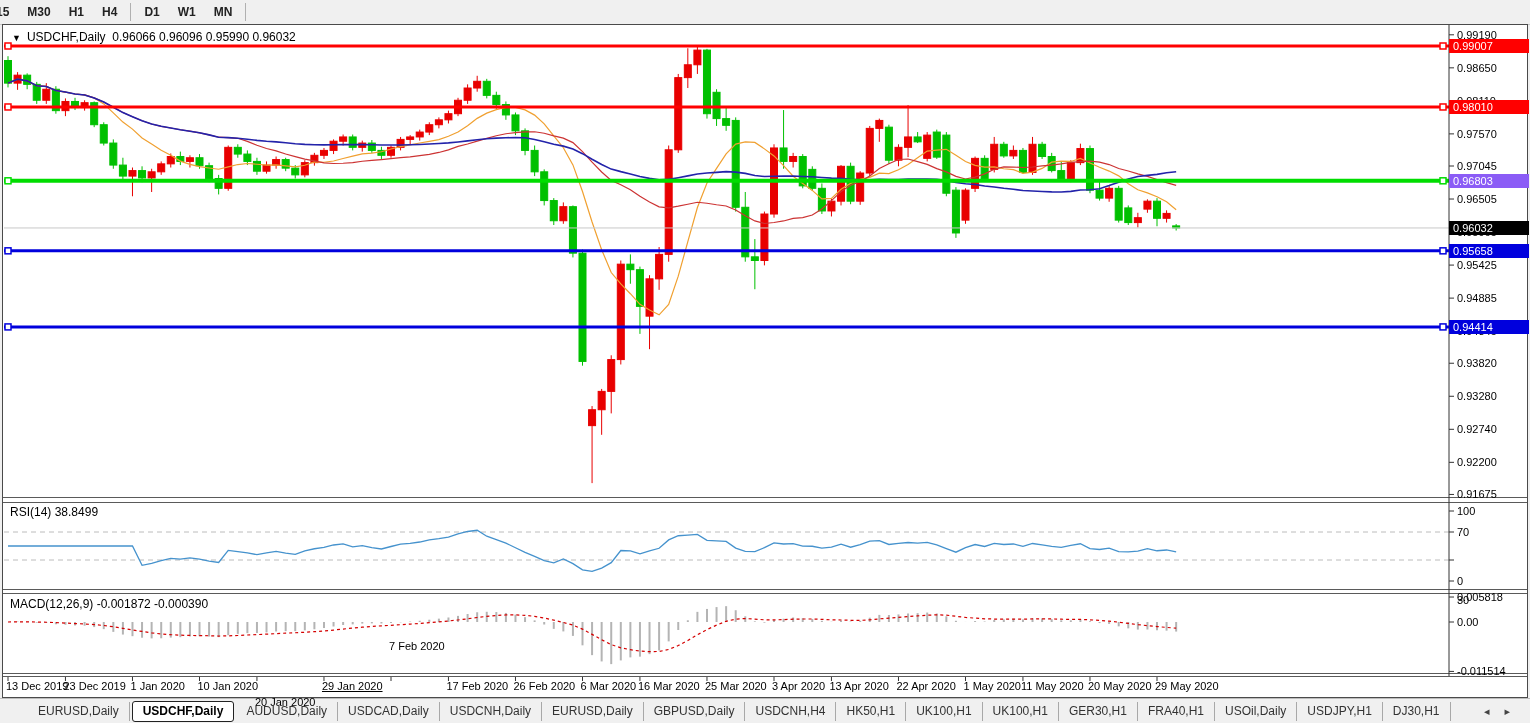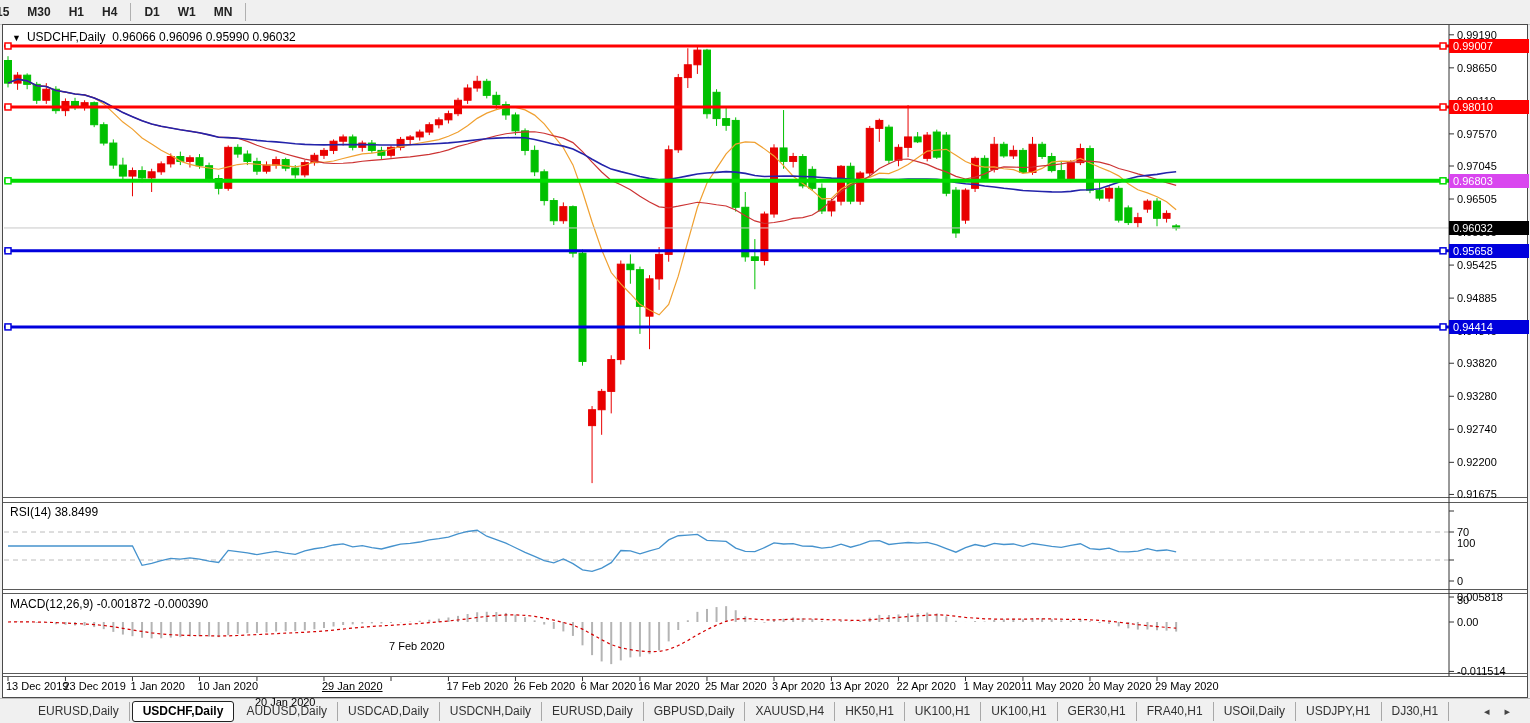--- a/index.html
+++ b/index.html
@@ -496,40 +496,40 @@
 <div id="title">
   <span class="tri">▼</span><span>USDCHF,Daily</span>&nbsp;&nbsp;<span>0.96066 0.96096 0.95990 0.96032</span>
 </div>
 
 <div class="ind-label" style="left:10px;top:505px;">RSI(14) 38.8499</div>
 <div class="ind-label" style="left:10px;top:597px;">MACD(12,26,9) -0.001872 -0.000390</div>
 
 <div id="labels">
       <div class="badge" style="top: 39px; background: rgb(255, 0, 0);">0.99007</div>
       <div class="badge" style="top: 99.9786px; background: rgb(255, 0, 0);">0.98010</div>
-      <div class="badge" style="top: 173.801px; background: #d946ef;">0.96803</div>
+      <div class="badge" style="top: 173.801px; background: #8b5cf6;">0.96803</div>
       <div class="badge" style="top: 220.957px; background: rgb(0, 0, 0);">0.96032</div>
       <div class="badge" style="top: 243.832px; background: rgb(0, 0, 221);">0.95658</div>
       <div class="badge" style="top: 319.917px; background: rgb(0, 0, 221);">0.94414</div>
       <div class="ax-lbl" style="top: 28.8073px;">0.99190</div>
       <div class="ax-lbl" style="top: 61.8349px;">0.98650</div>
       <div class="ax-lbl" style="top: 94.8624px;">0.98110</div>
       <div class="ax-lbl" style="top: 127.89px;">0.97570</div>
       <div class="ax-lbl" style="top: 160px;">0.97045</div>
       <div class="ax-lbl" style="top: 193.028px;">0.96505</div>
       <div class="ax-lbl" style="top: 226.055px;">0.95965</div>
       <div class="ax-lbl" style="top: 259.083px;">0.95425</div>
       <div class="ax-lbl" style="top: 292.11px;">0.94885</div>
       <div class="ax-lbl" style="top: 325.138px;">0.94345</div>
       <div class="ax-lbl" style="top: 357.248px;">0.93820</div>
       <div class="ax-lbl" style="top: 390.275px;">0.93280</div>
       <div class="ax-lbl" style="top: 423.303px;">0.92740</div>
       <div class="ax-lbl" style="top: 456.33px;">0.92200</div>
       <div class="ax-lbl" style="top: 488.44px;">0.91675</div>
-      <div class="ax-lbl" style="top: 505px; margin-top: 32px;">100</div>
+      <div class="ax-lbl" style="top: 505px;">100</div>
       <div class="ax-lbl" style="top: 526px;">70</div>
       <div class="ax-lbl" style="top: 554px; margin-top: 40px;">30</div>
       <div class="ax-lbl" style="top: 575px;">0</div>
       <div class="ax-lbl" style="top: 591.03px;">0.005818</div>
       <div class="ax-lbl" style="top: 616px;">0.00</div>
       <div class="ax-lbl" style="top: 665.416px;">-0.011514</div>
       <div class="date-lbl" style="left: 6px; top: 680px;">13 Dec 2019</div>
       <div class="date-lbl" style="left: 63.45px; top: 680px;">23 Dec 2019</div>
       <div class="date-lbl" style="left: 130.475px; top: 680px;">1 Jan 2020</div>
       <div class="date-lbl" style="left: 197.5px; top: 680px;">10 Jan 2020</div>
@@ -552,21 +552,21 @@
 
 <div id="tabbar">
       <div class="spacer"></div>
       <div class="tab">EURUSD,Daily</div>
       <div class="tab active">USDCHF,Daily</div>
       <div class="tab">AUDUSD,Daily</div>
       <div class="tab">USDCAD,Daily</div>
       <div class="tab">USDCNH,Daily</div>
       <div class="tab">EURUSD,Daily</div>
       <div class="tab">GBPUSD,Daily</div>
-      <div class="tab">XAUUSD,H4</div>
+      <div class="tab">USDCNH,H4</div>
       <div class="tab">HK50,H1</div>
       <div class="tab">UK100,H1</div>
       <div class="tab">UK100,H1</div>
       <div class="tab">GER30,H1</div>
       <div class="tab">FRA40,H1</div>
       <div class="tab">USOil,Daily</div>
       <div class="tab">USDJPY,H1</div>
       <div class="tab">DJ30,H1</div>
       <div class="tab-nav">◂ ▸</div>
     </div>

